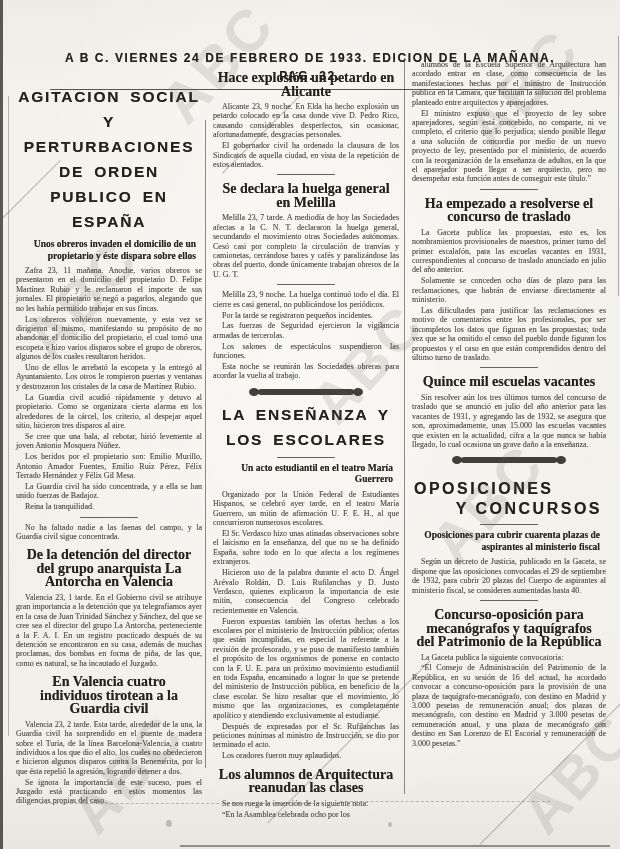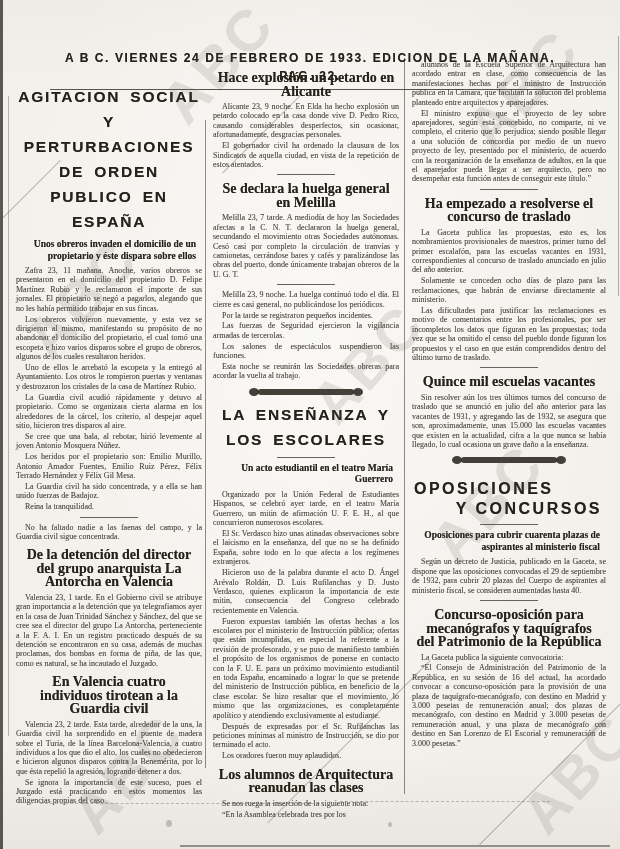--- a/index.html
+++ b/index.html
@@ -158,21 +158,21 @@
       <div class="it-rule"></div>
       <div class="it-sub">Un acto estudiantil en el teatro María Guerrero</div>
       <div class="it-p">Organizado por la Unión Federal de Estudiantes Hispanos, se celebró ayer tarde, en el teatro María Guerrero, un mitin de afirmación U. F. E. H., al que concurrieron numerosos escolares.</div>
       <div class="it-p">El Sr. Verdasco hizo unas atinadas observaciones sobre el laicismo en la enseñanza, del que no se ha definido España, sobre todo en lo que afecta a los regímenes extranjeros.</div>
       <div class="it-p">Hicieron uso de la palabra durante el acto D. Ángel Arévalo Roldán, D. Luis Rufilanchas y D. Justo Verdasco, quienes explicaron la importancia de este mitin, consecuencia del Congreso celebrado recientemente en Valencia.</div>
       <div class="it-p">Fueron expuestas también las ofertas hechas a los escolares por el ministerio de Instrucción pública; ofertas que están incumplidas, en especial la referente a la revisión de profesorado, y se puso de manifiesto también el propósito de los organismos de ponerse en contacto con la F. U. E. para un próximo movimiento estudiantil en toda España, encaminado a lograr lo que se pretende del ministerio de Instrucción pública, en beneficio de la clase escolar. Se hizo resaltar que el movimiento, lo mismo que las organizaciones, es completamente apolítico y atendiendo exclusivamente al estudiante.</div>
       <div class="it-p">Después de expresadas por el Sr. Rufilanchas las peticiones mínimas al ministro de Instrucción, se dio por terminado el acto.</div>
       <div class="it-p">Los oradores fueron muy aplaudidos.</div>
       <div class="it-h2">Los alumnos de Arquitectura reanudan las clases</div>
       <div class="it-p">Se nos ruega la inserción de la siguiente nota:</div>
-      <div class="it-p">“En la Asamblea celebrada tres por los</div>
+      <div class="it-p">“En la Asamblea celebrada ocho por los</div>
     </div>
   <div class="vsep vsep2"></div>
   <div class="col col-right">
       <div class="it-p">alumnos de la Escuela Superior de Arquitectura han acordado entrar en clase, como consecuencia de las manifestaciones hechas por el ministro de Instrucción pública en la Cámara, que facilitan la solución del problema planteado entre arquitectos y aparejadores.</div>
       <div class="it-p">El ministro expuso que el proyecto de ley sobre aparejadores, según está concebido, no comparte, ni ve completo, el criterio que lo perjudica; siendo posible llegar a una solución de concordia por medio de un nuevo proyecto de ley, presentado por el ministerio, de acuerdo con la reorganización de la enseñanza de adultos, en la que el aparejador pueda llegar a ser arquitecto, pero no desempeñar esta función antes de conseguir este título.”</div>
       <div class="it-rule"></div>
       <div class="it-h2">Ha empezado a resolverse el concurso de traslado</div>
       <div class="it-p">La Gaceta publica las propuestas, esto es, los nombramientos provisionales de maestros, primer turno del primer escalafón, para las escuelas vacantes en 1931, correspondientes al concurso de traslado anunciado en julio del año anterior.</div>
       <div class="it-p">Solamente se conceden ocho días de plazo para las reclamaciones, que habrán de enviarse directamente al ministerio.</div>
       <div class="it-p">Las dificultades para justificar las reclamaciones es motivo de comentarios entre los profesionales, por ser incompletos los datos que figuran en las propuestas; toda vez que se ha omitido el censo del pueblo donde figuran los propuestos y el caso en que están comprendidos dentro del último turno de traslado.</div>

